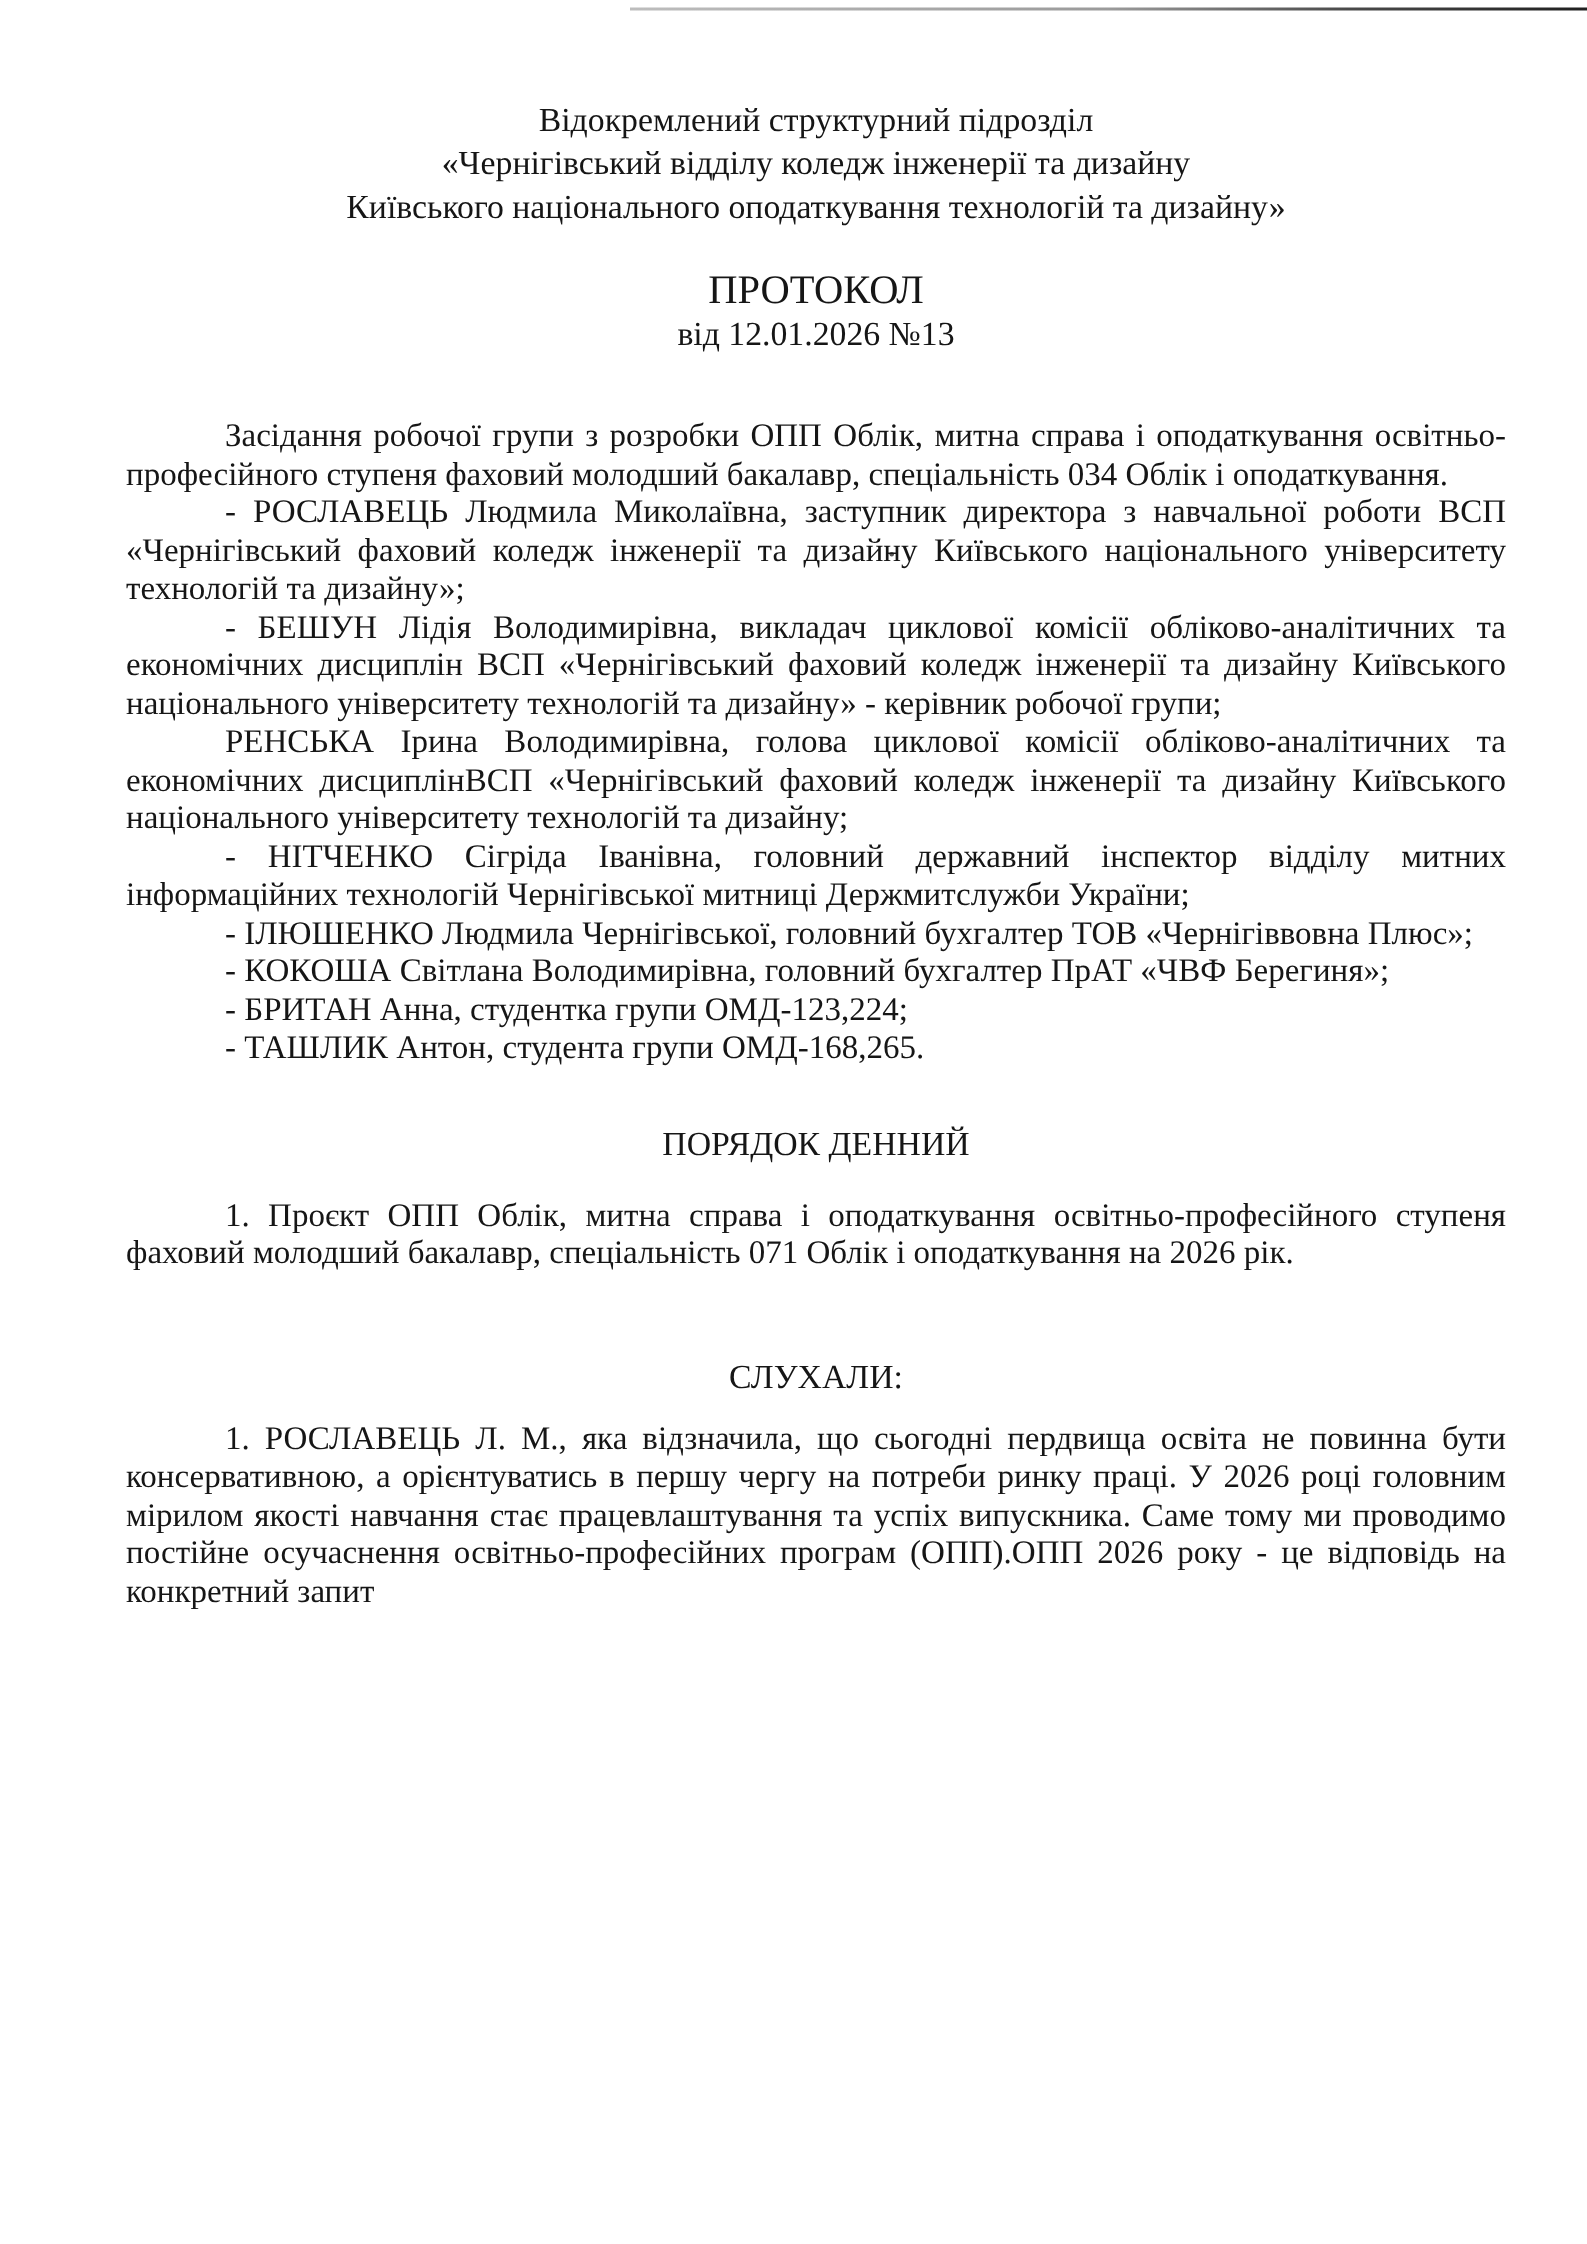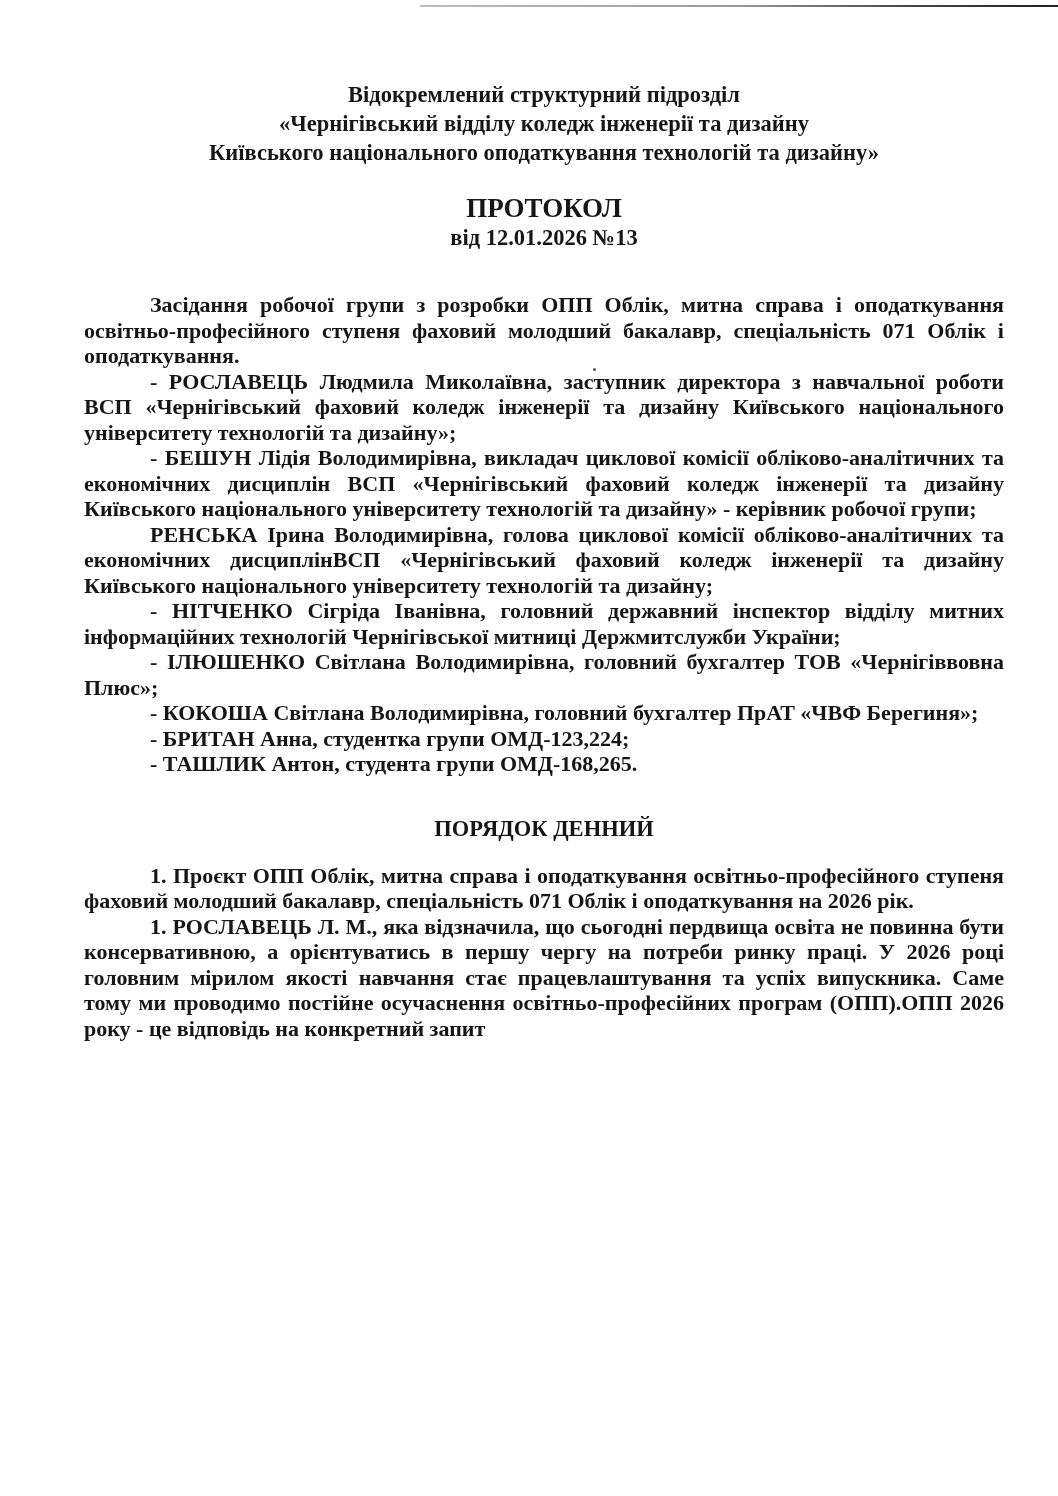--- a/index.html
+++ b/index.html
@@ -5,21 +5,21 @@
   html, body { margin: 0; padding: 0; background: #ffffff; }
   body {
     width: 1058px; height: 1496px; position: relative; overflow: hidden;
     font-family: "Liberation Serif", "DejaVu Serif", serif;
     color: #161616;
   }
   .top-rule {
     position: absolute; left: 420px; top: 5px; width: 638px; height: 2px;
     background: linear-gradient(to right, #bdbdbd 0%, #9a9a9a 50%, #4a4a4a 75%, #202020 100%);
   }
-  .page { position: absolute; left: 84px; top: 80px; width: 920px; font-weight: bold; }
+  .page { position: absolute; left: 84px; top: 65px; width: 920px; }
   .center { text-align: center; }
   .header-line { font-size: 22.5px; line-height: 29px; }
   .title { font-size: 27px; line-height: 29px; margin-top: 27px; }
   .date { font-size: 22.5px; line-height: 29px; }
   p { margin: 0; font-size: 22px; line-height: 25.5px; text-align: justify; text-align-last: left; }
   .indent { text-indent: 66px; }
   .intro { margin-top: 40px; }
   .present-label { margin-top: 43px; text-indent: 66px; }
   .section-title { font-size: 22.5px; line-height: 28px; margin-top: 38px; margin-bottom: 20px; }
   .heard-title { margin-top: 56px; margin-bottom: 14px; }
@@ -34,35 +34,36 @@
 <div class="page">
 
   <div class="center">
     <div class="header-line">Відокремлений структурний підрозділ</div>
     <div class="header-line">«Чернігівський відділу коледж інженерії та дизайну</div>
     <div class="header-line">Київського національного оподаткування технологій та дизайну»</div>
     <div class="title">ПРОТОКОЛ</div>
     <div class="date">від  12.01.2026 №13</div>
   </div>
 
-  <p class="indent intro">Засідання робочої групи з розробки ОПП  Облік, митна справа і оподаткування освітньо-професійного ступеня фаховий молодший бакалавр, спеціальність 071 Облік і оподаткування.</p>
+  <p class="indent intro">Засідання робочої групи з розробки ОПП  Облік, митна справа і оподаткування освітньо-професійного ступеня фаховий молодший бакалавр, спеціальність 034 Облік і оподаткування.</p>
 
   <div>
     <p class="indent">- РОСЛАВЕЦЬ Людмила Миколаївна, заступник директора з навчальної роботи ВСП «Чернігівський фаховий коледж інженерії та дизайну Київського національного університету технологій та дизайну»;</p>
     <p class="indent">- БЕШУН Лідія Володимирівна, викладач циклової комісії обліково-аналітичних та економічних дисциплін ВСП «Чернігівський фаховий коледж інженерії та дизайну Київського національного університету технологій та дизайну» - керівник робочої групи;</p>
     <p class="indent">РЕНСЬКА Ірина Володимирівна, голова циклової комісії обліково-аналітичних та економічних дисциплінВСП «Чернігівський фаховий коледж інженерії та дизайну Київського національного університету технологій та дизайну;</p>
     <p class="indent">- НІТЧЕНКО Сігріда Іванівна, головний державний інспектор відділу митних інформаційних технологій Чернігівської  митниці Держмитслужби України;</p>
-    <p class="indent">- ІЛЮШЕНКО Світлана Володимирівна, головний бухгалтер ТОВ «Чернігіввовна Плюс»;</p>
+    <p class="indent">- ІЛЮШЕНКО Людмила Чернігівської, головний бухгалтер ТОВ «Чернігіввовна Плюс»;</p>
     <p class="indent">- КОКОША Світлана Володимирівна, головний бухгалтер ПрАТ «ЧВФ Берегиня»;</p>
     <p class="indent">- БРИТАН Анна, студентка групи ОМД-123,224;</p>
     <p class="indent">- ТАШЛИК Антон, студента групи ОМД-168,265.</p>
   </div>
 
   <div>
     <div class="center section-title">ПОРЯДОК ДЕННИЙ</div>
     <p class="indent">1. Проєкт ОПП Облік, митна справа і оподаткування освітньо-професійного ступеня фаховий молодший бакалавр, спеціальність 071 Облік і оподаткування на 2026 рік.</p>
   </div>
 
   <div>
+    <div class="center section-title heard-title">СЛУХАЛИ:</div>
     <p class="indent">1.   РОСЛАВЕЦЬ Л. М., яка відзначила, що сьогодні пердвища освіта не повинна бути консервативною, а орієнтуватись в першу чергу на потреби ринку праці. У 2026 році головним мірилом якості навчання стає працевлаштування та успіх випускника. Саме тому ми проводимо постійне  осучаснення освітньо-професійних програм (ОПП).ОПП 2026 року - це відповідь на конкретний запит</p>
   </div>
 
 </div>
 
 </body></html>

